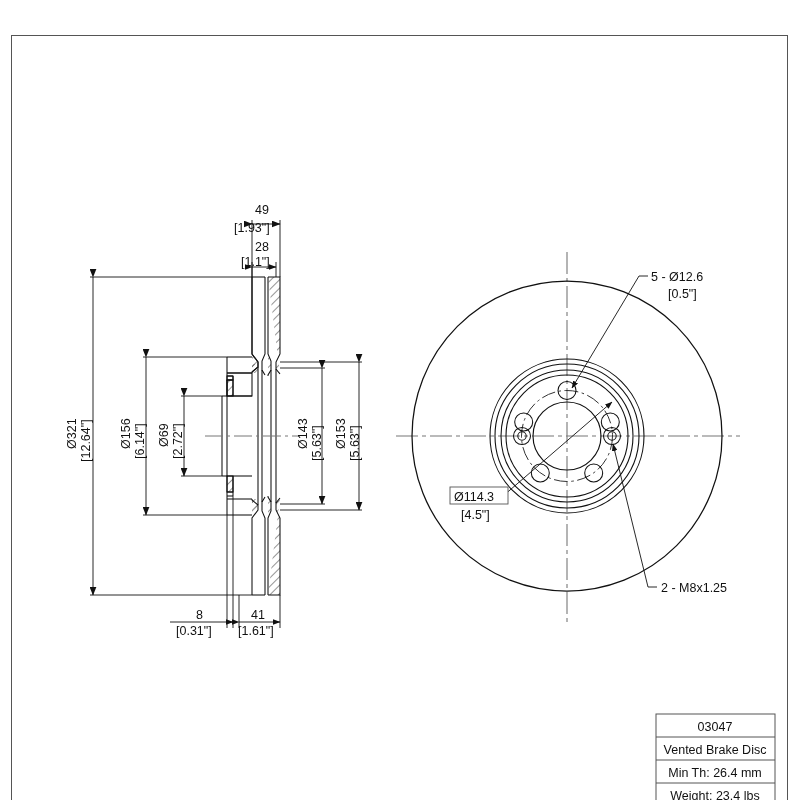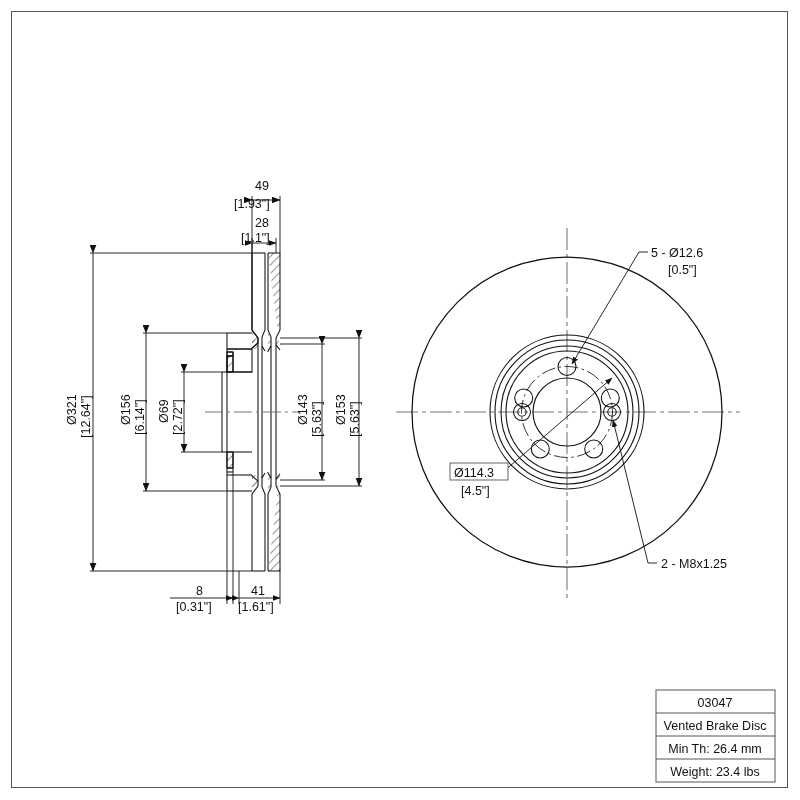--- a/index.html
+++ b/index.html
@@ -1,18 +1,18 @@
 <!DOCTYPE html>
 <html><head>
 <meta charset="utf-8">
 <style>
   html,body{margin:0;padding:0;background:#ffffff;}
   body{width:800px;height:800px;overflow:hidden;
        font-family:"Liberation Sans","DejaVu Sans",sans-serif;color:#1a1a1a;}
-  #sheet{position:relative;width:800px;height:660px;}
+  #sheet{position:relative;width:800px;height:660px;margin-top:24px;}
   #frame{position:absolute;left:11px;top:11px;width:777px;height:777px;
          border:1.4px solid #555;box-sizing:border-box;}
   svg#dwg{position:absolute;left:0;top:0;width:800px;height:800px;}
   .txt{font-family:"Liberation Sans","DejaVu Sans",sans-serif;fill:#111;font-size:12.5px;}
 </style>
 </head>
 <body>
 
 <div id="sheet">
   <div id="frame"></div>

